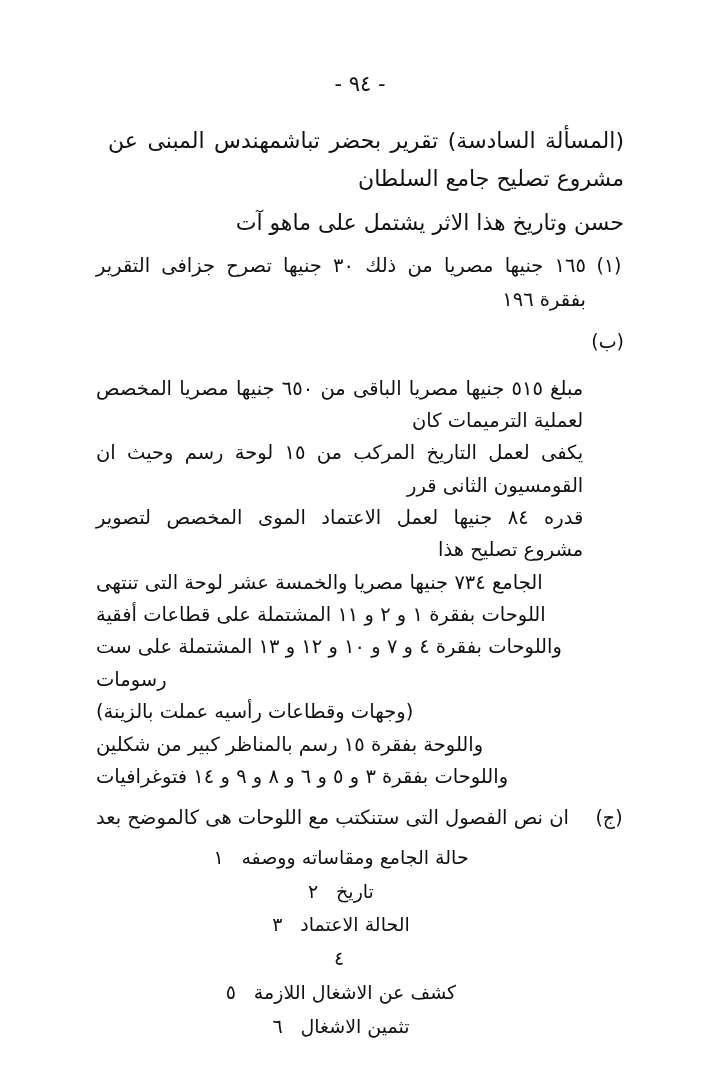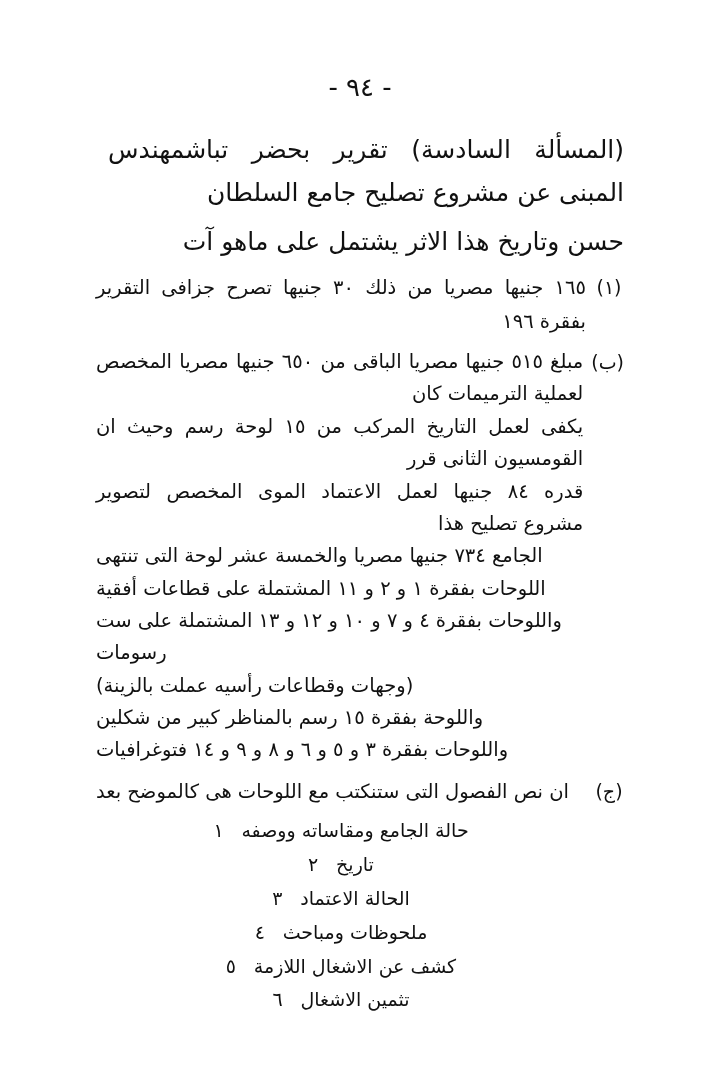--- a/index.html
+++ b/index.html
@@ -16,30 +16,30 @@
     overflow: hidden;
   }
   .page {
     position: absolute;
     inset: 0;
     padding: 72px 96px 40px 96px;
     box-sizing: border-box;
   }
   .page-number {
     text-align: center;
-    font-size: 26px;
+    font-size: 21px;
     letter-spacing: 2px;
     margin: 0 0 26px 0;
     direction: rtl;
     font-family: "DejaVu Sans", sans-serif;
   }
   .para {
     direction: rtl;
     text-align: justify;
-    font-size: 25px;
+    font-size: 22px;
     line-height: 1.72;
     margin: 0 0 6px 12px;
     letter-spacing: 0px;
   }
   .item-row {
     direction: rtl;
     display: flex;
     align-items: flex-start;
     gap: 8px;
     margin: 0 0 4px 0;
@@ -90,20 +90,21 @@
   }
   .numbered-list li .t {
     order: 1;
     text-align: left;
   }
   .block {
     margin-bottom: 8px;
   }
   .tight {
     line-height: 1.66;
+    margin-top: 48px;
   }
 </style>
 </head>
 <body>
 
 <div class="page">
 
   <div class="page-number">- ٩٤ -</div>
 
   <div class="block">
@@ -144,21 +145,20 @@
         </li>
         <li>
           <span class="t">تاريخ</span>
           <span class="n">٢</span>
         </li>
         <li>
           <span class="t">الحالة الاعتماد</span>
           <span class="n">٣</span>
         </li>
         <li>
-          <span class="t">ملحوظات ومباحث</span>
           <span class="n">٤</span>
         </li>
         <li>
           <span class="t">كشف عن الاشغال اللازمة</span>
           <span class="n">٥</span>
         </li>
         <li>
           <span class="t">تثمين الاشغال</span>
           <span class="n">٦</span>
         </li>

